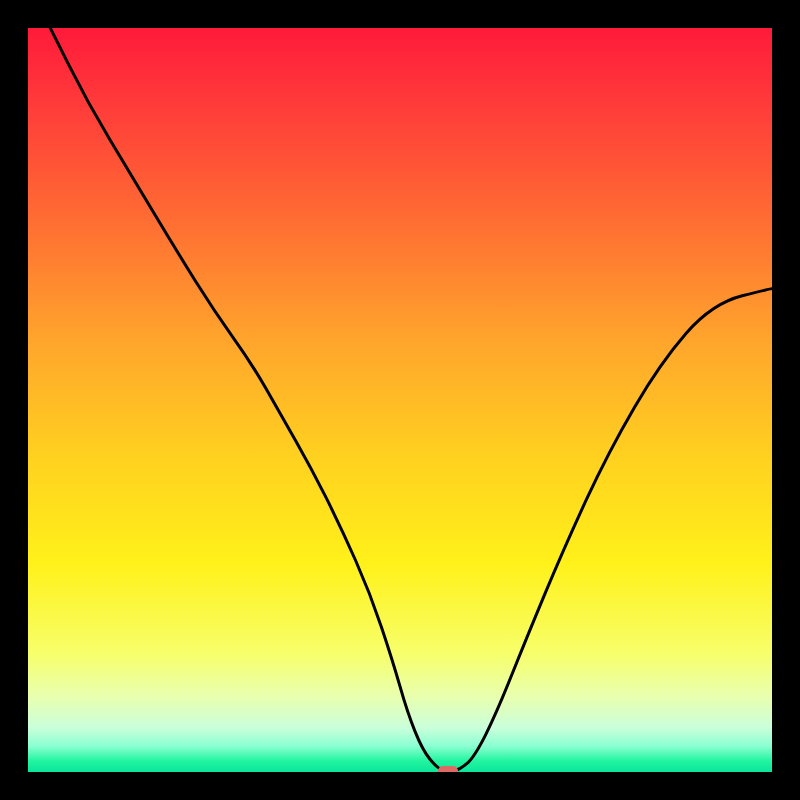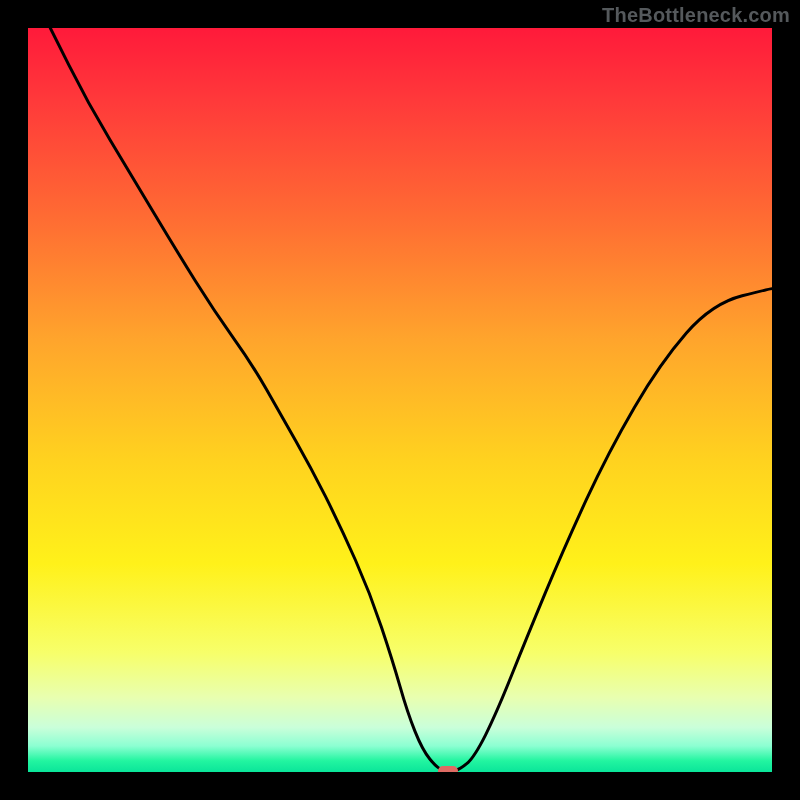--- a/index.html
+++ b/index.html
@@ -47,21 +47,20 @@
     height: 10px;
     border-radius: 6px;
     background: #de6b63;
     z-index: 3;
   }
 </style>
 </head>
 <body>
 
 <div class="stage">
-  <div class="watermark">TheBottleneck.com</div>
 
   <div class="plot-area">
     <svg viewBox="0 0 744 744">
       <defs>
         <linearGradient id="bg-grad" x1="0" y1="0" x2="0" y2="1">
             <stop offset="0%" stop-color="#ff1a3a"></stop>
             <stop offset="10%" stop-color="#ff3a3a"></stop>
             <stop offset="25%" stop-color="#ff6a33"></stop>
             <stop offset="42%" stop-color="#ffa52c"></stop>
             <stop offset="57.99999999999999%" stop-color="#ffd21f"></stop>

